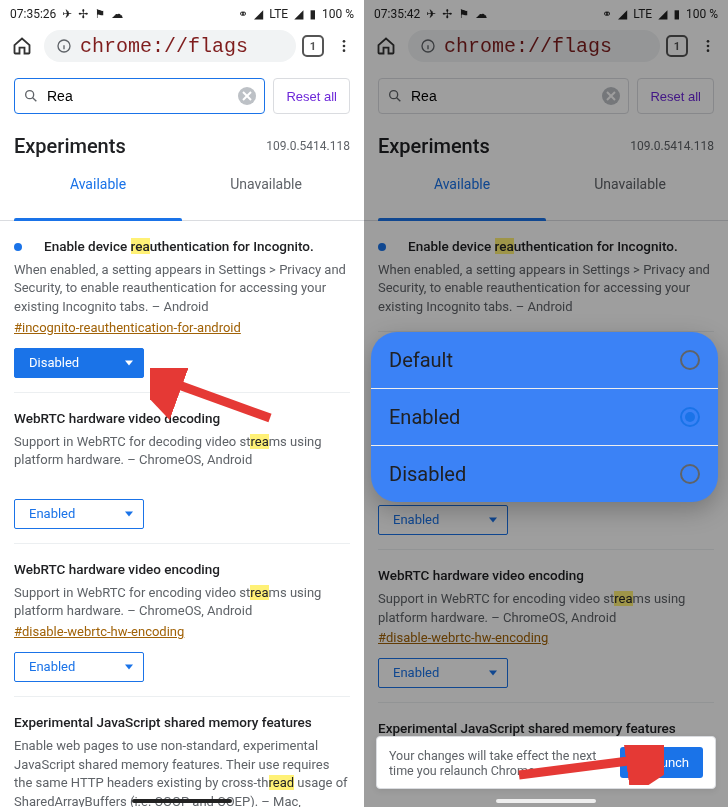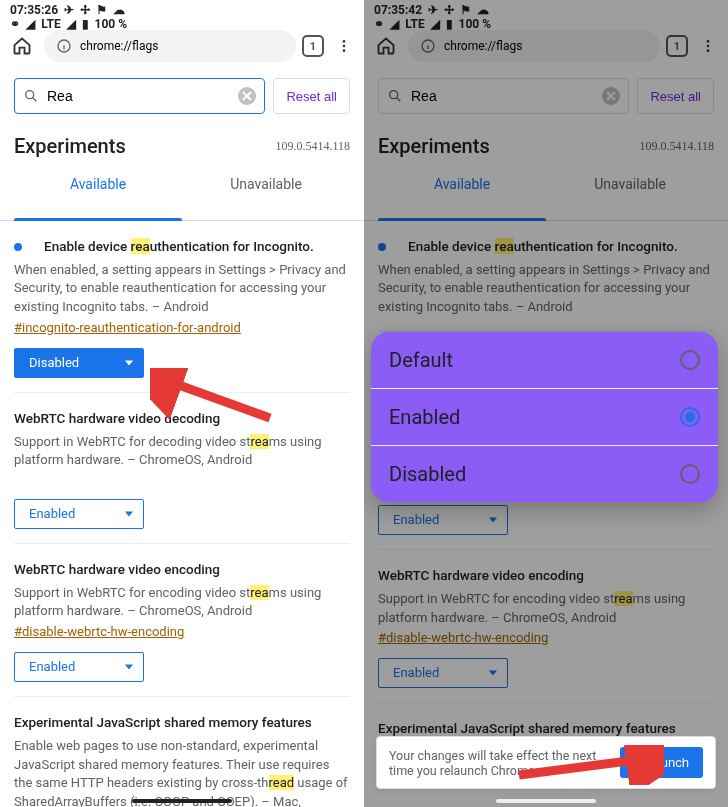--- a/index.html
+++ b/index.html
@@ -1,59 +1,59 @@
 <!DOCTYPE html>
 <html><head>
 <meta charset="utf-8">
 <style>
   * { box-sizing: border-box; margin: 0; padding: 0; }
   html, body { width: 728px; height: 807px; font-family: Roboto, Arial, sans-serif; background:#fff; }
   .wrap { display:flex; width:728px; height:807px; }
   .pane { width:364px; height:807px; position:relative; overflow:hidden; }
   .pane.right .dim { position:absolute; inset:0; background:rgba(0,0,0,0.38); z-index:5; pointer-events:none;}
   
-  .status { height:24px; padding:3px 10px 0; display:flex; justify-content:space-between; font-size:12px; font-weight:700; color:#222;flex-direction:column; }
+  .status { height:24px; padding:3px 10px 0; display:flex; justify-content:space-between; font-size:12px; font-weight:400; color:#222; }
   .status .grp { display:flex; gap:6px; align-items:center; }
   
   .omnirow { height:44px; display:flex; align-items:center; padding:0 6px; gap:6px; }
   .home { width:32px; height:32px; display:flex; align-items:center; justify-content:center;}
   .omnibox { flex:1; height:32px; background:#f1f3f4; border-radius:16px; display:flex; align-items:center; padding:0 12px; gap:8px; color:#5f6368;}
-  .omnibox span { font-size:12px; color:#000000;}
+  .omnibox span { font-size:20px; color:#7f1d1d;font-family:Liberation Mono, monospace;}
   .tabcount { width:22px; height:22px; border:2px solid #555; border-radius:5px; display:flex; align-items:center; justify-content:center; font-size:11px; font-weight:700; color:#555;}
   .menu3 { width:28px; display:flex; align-items:center; justify-content:center;}
   
   .controls { display:flex; gap:8px; padding:10px 14px 0; align-items:center;}
   .searchbox { flex:1; height:36px; border:1px solid #1a73e8; border-radius:4px; display:flex; align-items:center; padding:0 8px; gap:8px;}
   .searchbox input { border:none; outline:none; flex:1; font-size:14px; background:transparent;}
   .clearbtn { width:18px; height:18px; border-radius:50%; background:#bdc1c6; display:flex; align-items:center; justify-content:center;}
   .resetbtn { height:36px; padding:0 12px; border:1px solid #dadce0; border-radius:4px; background:#fff; color:#6d28d9; font-size:13px; font-weight:500;}
   
   .hdr { display:flex; justify-content:space-between; align-items:center; padding:20px 14px 8px;}
   .hdr h1 { font-size:20px; font-weight:500; color:#202124;}
-  .hdr .ver { font-size:12px; color:#5f6368;font-family:Liberation Serif, serif;}
+  .hdr .ver { font-size:12px; color:#5f6368;}
   
   .tabs { display:flex; border-bottom:1px solid #dadce0; padding:0 14px;}
   .tab { flex:1; text-align:center; padding:10px 0 28px; font-size:14px; color:#5f6368; position:relative;}
   .tab.active { color:#1a73e8;}
   .tab.active::after { content:""; position:absolute; left:0; right:0; bottom:-1px; height:3px; background:#1a73e8; border-radius:2px 2px 0 0;}
   
   .list { padding:0 14px;}
   .flag { padding:16px 0 14px; border-bottom:1px solid #eceff1; font-size:13px; color:#5f6368; line-height:1.45;}
   .flag:last-child { border-bottom:none;}
   .ftitle { color:#202124; font-weight:500; font-size:13.5px; margin-bottom:4px; display:flex; align-items:center; gap:22px;}
   .dot { width:8px; height:8px; background:#1a73e8; border-radius:50%; display:inline-block;}
   .hl { background:#fff176; color:#202124;}
   .hash { text-decoration:underline; color:#a16207; display:inline-block; margin-top:2px;}
   .sel { margin-top:10px; height:30px; min-width:130px; padding:0 28px 0 14px; font-size:13px; border:1px solid #1a73e8; background:#fff; color:#1a73e8; position:relative; display:inline-flex; align-items:center; border-radius:2px;}
   .sel.blue { background:#1a73e8; color:#fff;}
   .sel::after { content:""; position:absolute; right:10px; top:50%; width:0; height:0; border-left:4px solid transparent; border-right:4px solid transparent; border-top:5px solid currentColor; transform:translateY(-50%);}
   
   .arrow { position:absolute; z-index:20; pointer-events:none;}
   
-  .popup { position:absolute; left:7px; right:10px; top:332px; background:#8b5cf6; border-radius:18px; z-index:30; box-shadow:0 8px 24px rgba(0,0,0,.25); overflow:hidden;}
+  .popup { position:absolute; left:7px; right:10px; top:332px; background:#3b82f6; border-radius:26px; z-index:30; box-shadow:0 8px 24px rgba(0,0,0,.25); overflow:hidden;}
   .popt { display:flex; align-items:center; justify-content:space-between; padding:16px 18px; font-size:20px; color:#202124; border-bottom:1px solid #eee;}
   .popt:last-child { border-bottom:none;}
   .radio { width:20px; height:20px; border:2px solid #5f6368; border-radius:50%; display:flex; align-items:center; justify-content:center;}
   .radio.on { border-color:#1a73e8;}
   .radio.on::after { content:""; width:10px; height:10px; background:#1a73e8; border-radius:50%;}
   
   .relbar { position:absolute; left:12px; right:12px; bottom:18px; z-index:10; background:#fff; border:1px solid #dadce0; border-radius:4px; padding:10px 12px; display:flex; gap:10px; align-items:center; font-size:12.5px; color:#5f6368; box-shadow:0 2px 6px rgba(0,0,0,.08);}
   .relbar button { margin-left:auto; background:#1a73e8; color:#fff; border:none; border-radius:3px; padding:8px 14px; font-size:13px; font-weight:500;}
   .navpill { position:absolute; bottom:4px; left:50%; transform:translateX(-50%); width:100px; height:4px; border-radius:2px; background:#222; z-index:40;}
   .pane.right .navpill { background:#eee;}

